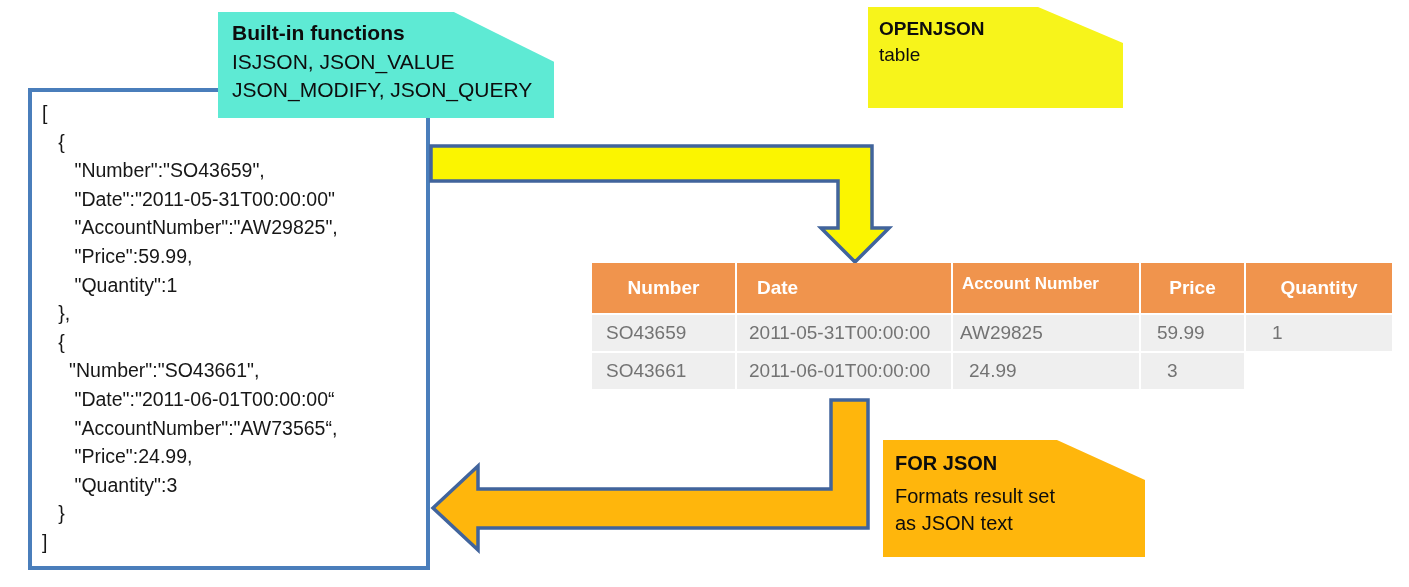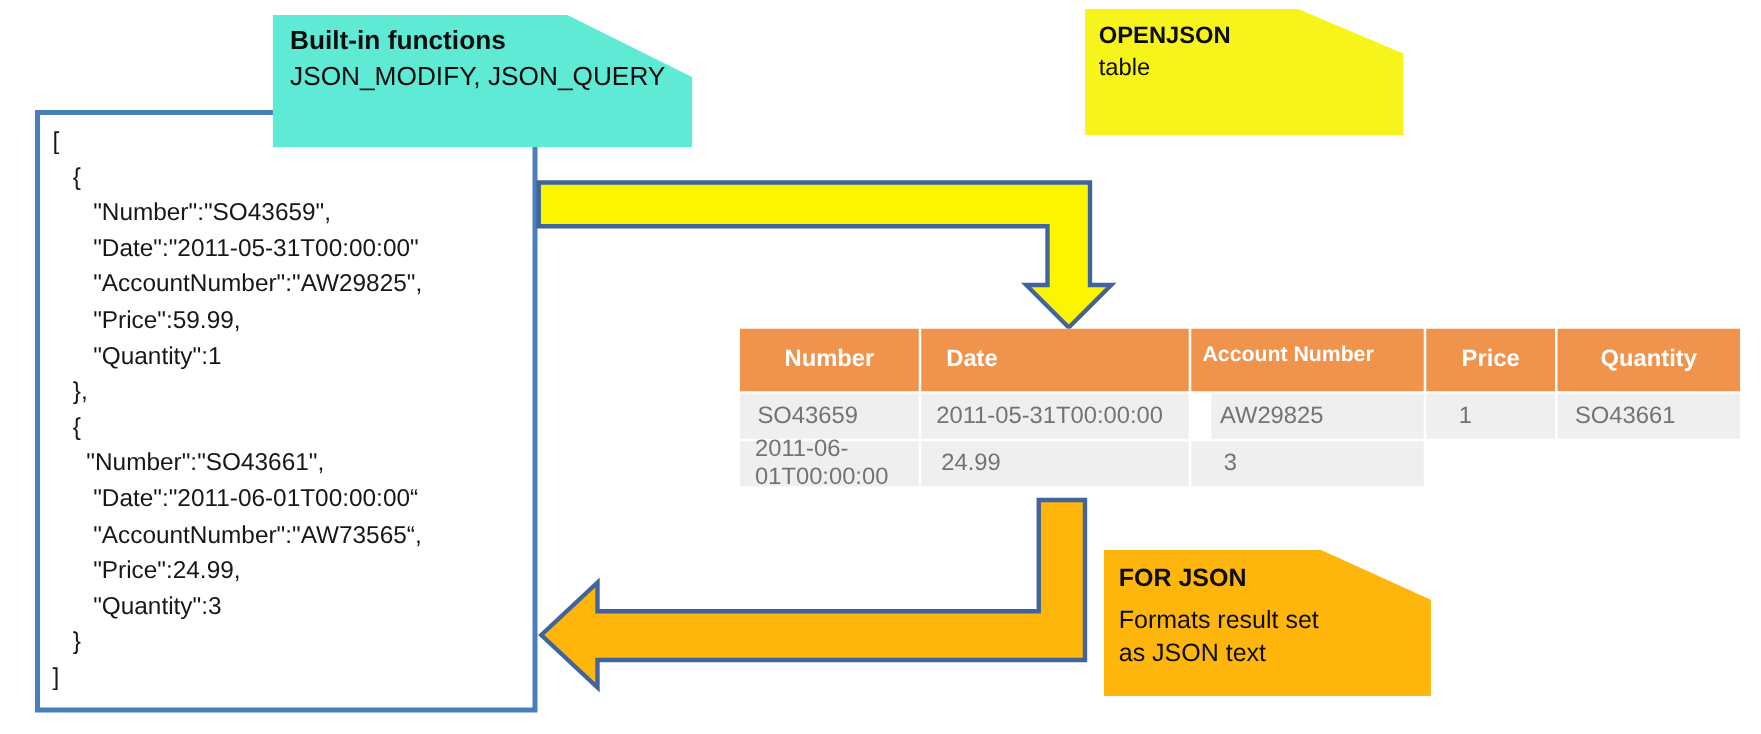--- a/index.html
+++ b/index.html
@@ -99,21 +99,21 @@
   .th.accnum { padding-left: 9px; font-size: 17px; padding-bottom: 8px; }
   .td {
     background: #EFEFEF;
     color: #737373;
     font-size: 19px;
     display: flex;
     align-items: center;
   }
   .td.c0 { padding-left: 14px; }
   .td.c1 { padding-left: 12px; }
-  .td.c2 { padding-left: 7px; margin-left: 16px; }
+  .td.c2 { padding-left: 7px; }
   .td.c3 { padding-left: 16px; }
   .td.c4 { padding-left: 26px; }
 </style>
 </head>
 <body>
 
 <div id="canvas">
 
   <div class="json-box">
     <div class="code-line">[</div>
@@ -134,20 +134,21 @@
     <div class="code-line">]</div>
   </div>
 
   <svg id="arrow-layer" viewBox="0 0 1409 587" xmlns="http://www.w3.org/2000/svg">
     <polygon points="431,146 872,146 872,228 889,228 855,262 821,228 838,228 838,181 431,181" fill="#FBF500" stroke="#41649C" stroke-width="3.5"></polygon>
     <polygon points="433,508 478,466 478,489 831,489 831,400 868,400 868,528 478,528 478,550" fill="#FFB60C" stroke="#41649C" stroke-width="3.5"></polygon>
   </svg>
 
   <div class="callout callout-builtin">
     <div class="title">Built-in functions</div>
+    <div>ISJSON, JSON_VALUE</div>
     <div>JSON_MODIFY, JSON_QUERY</div>
   </div>
 
   <div class="callout callout-openjson">
     <div class="title">OPENJSON</div>
     <div>table</div>
   </div>
 
   <div class="callout callout-forjson">
     <div class="title">FOR JSON</div>
@@ -158,20 +159,21 @@
   <div class="result-table">
     <div class="th center">Number</div>
     <div class="th left">Date</div>
     <div class="th accnum">Account Number</div>
     <div class="th center">Price</div>
     <div class="th center">Quantity</div>
 
     <div class="td c0">SO43659</div>
     <div class="td c1">2011-05-31T00:00:00</div>
     <div class="td c2">AW29825</div>
+    <div class="td c3">59.99</div>
     <div class="td c4">1</div>
 
     <div class="td c0">SO43661</div>
     <div class="td c1">2011-06-01T00:00:00</div>
     <div class="td c3">24.99</div>
     <div class="td c4">3</div>
   </div>
 
 </div>
 

